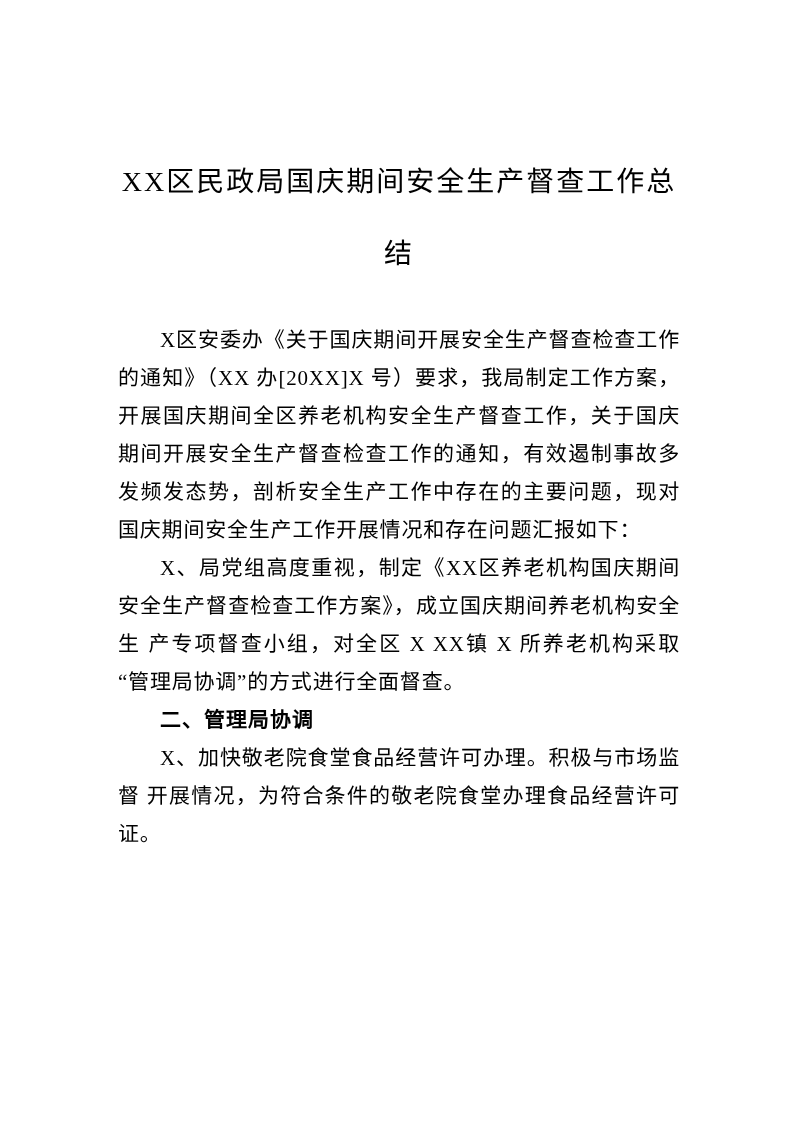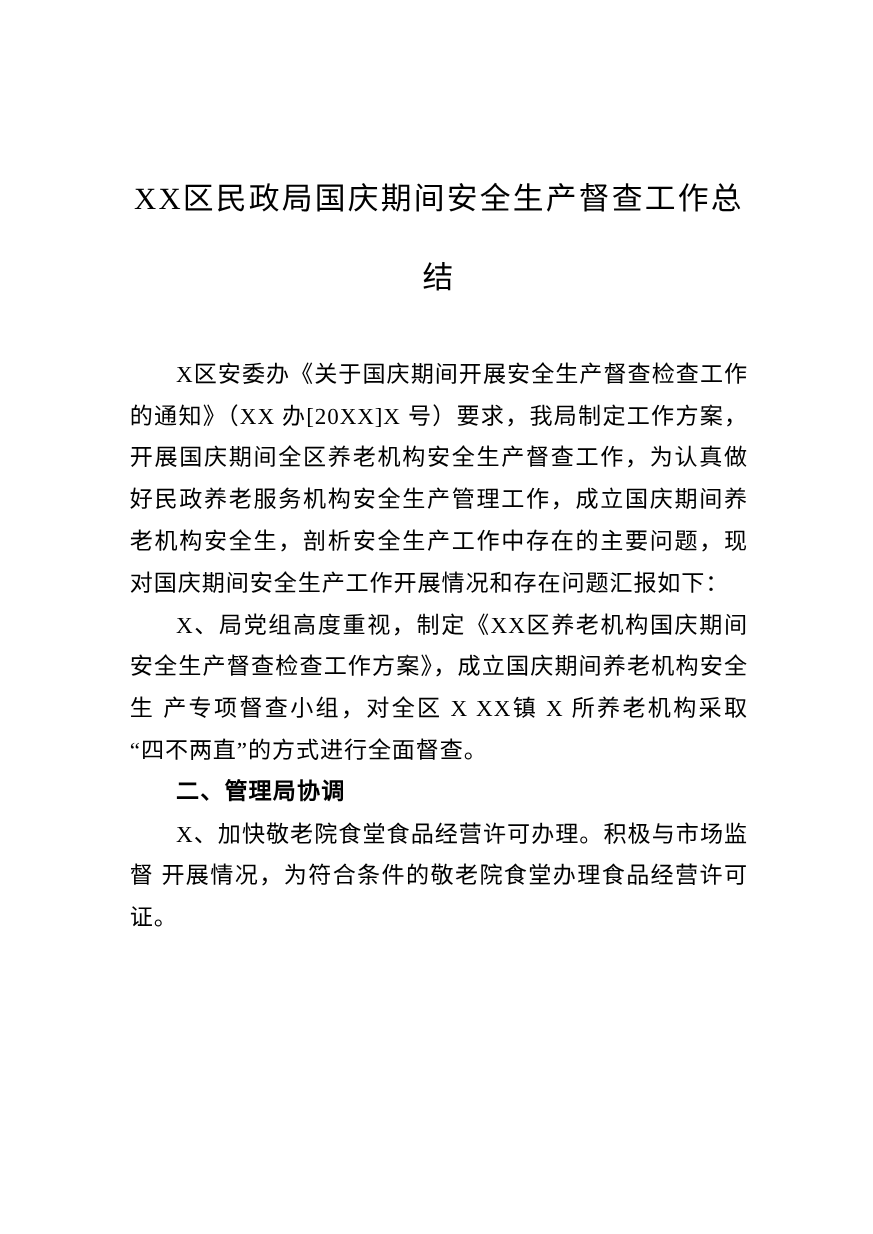--- a/index.html
+++ b/index.html
@@ -59,24 +59,24 @@
 </head>
 <body>
 
 <div class="page">
   <h1 class="doc-title">
     <span class="title-line">XX区民政局国庆期间安全生产督查工作总</span>
     <span class="title-line">结</span>
   </h1>
 
   <div class="doc-body">
-    <p>X区安委办《关于国庆期间开展安全生产督查检查工作的通知》（XX 办[20XX]X 号）要求，我局制定工作方案， 开展国庆期间全区养老机构安全生产督查工作，为认真做好民政养老服务机构安全生产管理工作，成立国庆期间养老机构安全生，剖析安全生产工作中存在的主要问题，现对国庆期间安全生产工作开展情况和存在问题汇报如下：</p>
+    <p>X区安委办《关于国庆期间开展安全生产督查检查工作的通知》（XX 办[20XX]X 号）要求，我局制定工作方案， 开展国庆期间全区养老机构安全生产督查工作，关于国庆期间开展安全生产督查检查工作的通知，有效遏制事故多发频发态势，剖析安全生产工作中存在的主要问题，现对国庆期间安全生产工作开展情况和存在问题汇报如下：</p>
 
 
-    <p>X、局党组高度重视，制定《XX区养老机构国庆期间安全生产督查检查工作方案》，成立国庆期间养老机构安全生 产专项督查小组，对全区 X XX镇 X 所养老机构采取“四不两直”的方式进行全面督查。</p>
+    <p>X、局党组高度重视，制定《XX区养老机构国庆期间安全生产督查检查工作方案》，成立国庆期间养老机构安全生 产专项督查小组，对全区 X XX镇 X 所养老机构采取“管理局协调”的方式进行全面督查。</p>
 
 
 
     <h2 class="section-heading">二、管理局协调</h2>
 
     <p>X、加快敬老院食堂食品经营许可办理。积极与市场监督 开展情况，为符合条件的敬老院食堂办理食品经营许可证。</p>
   </div>
 </div>
 
 </body></html>

